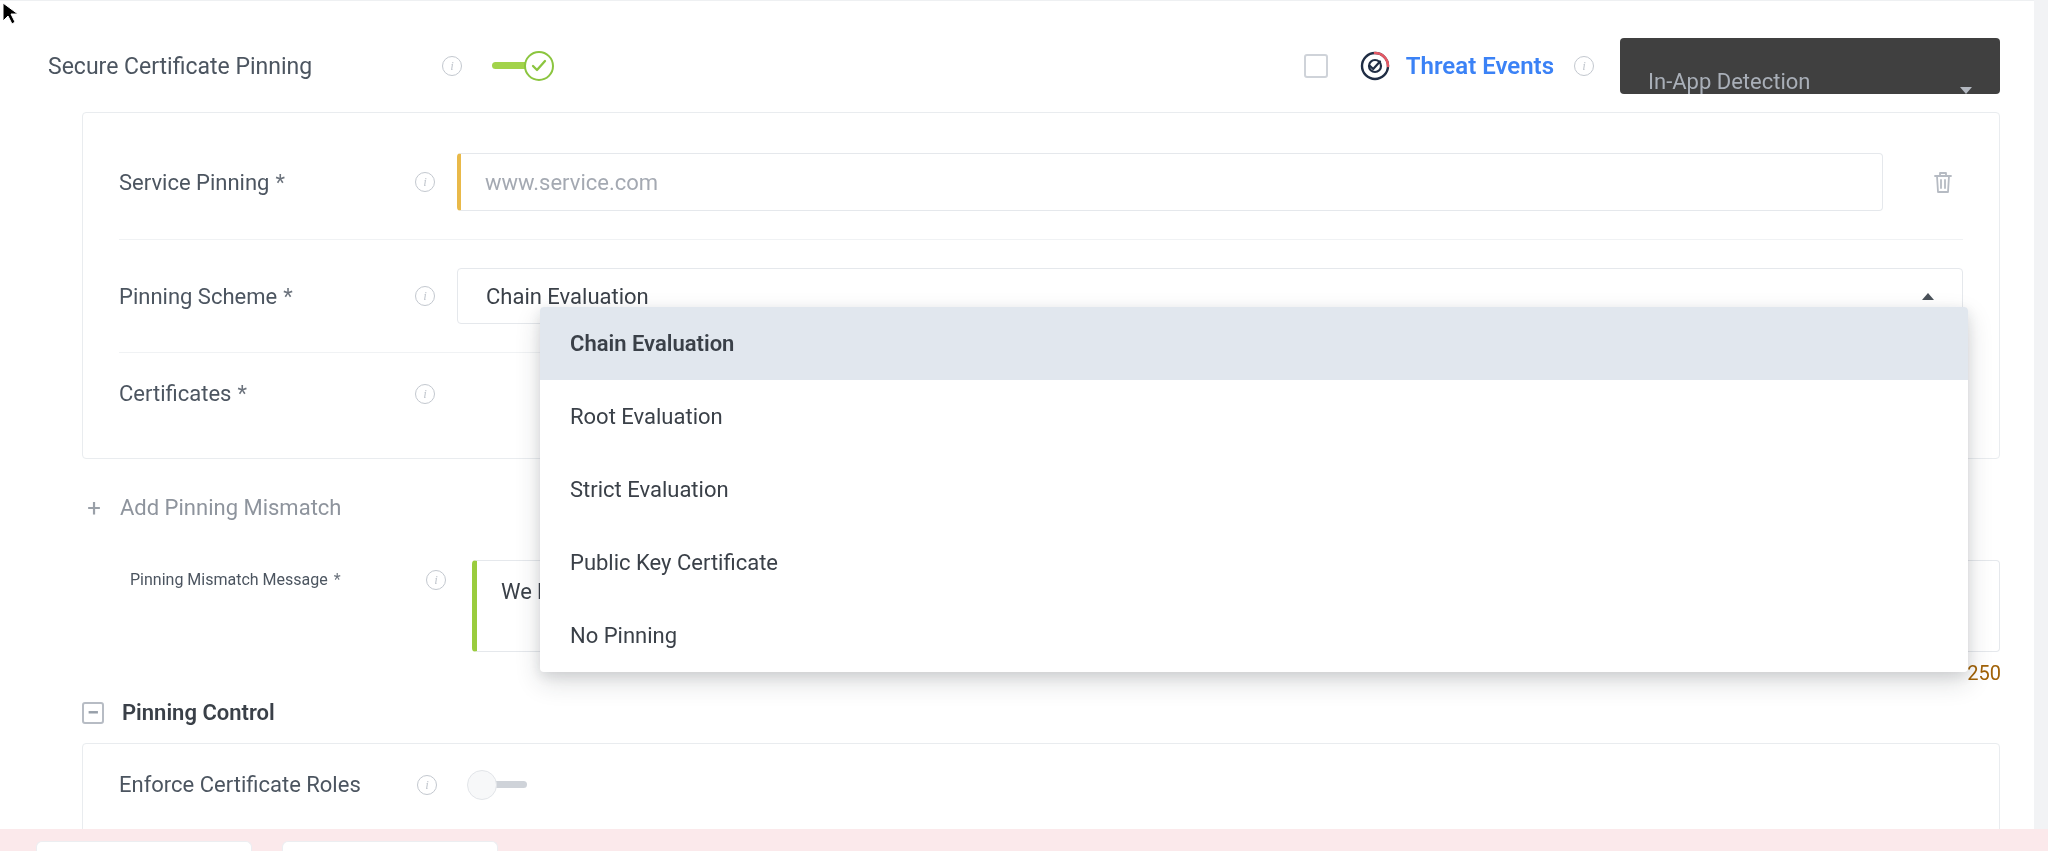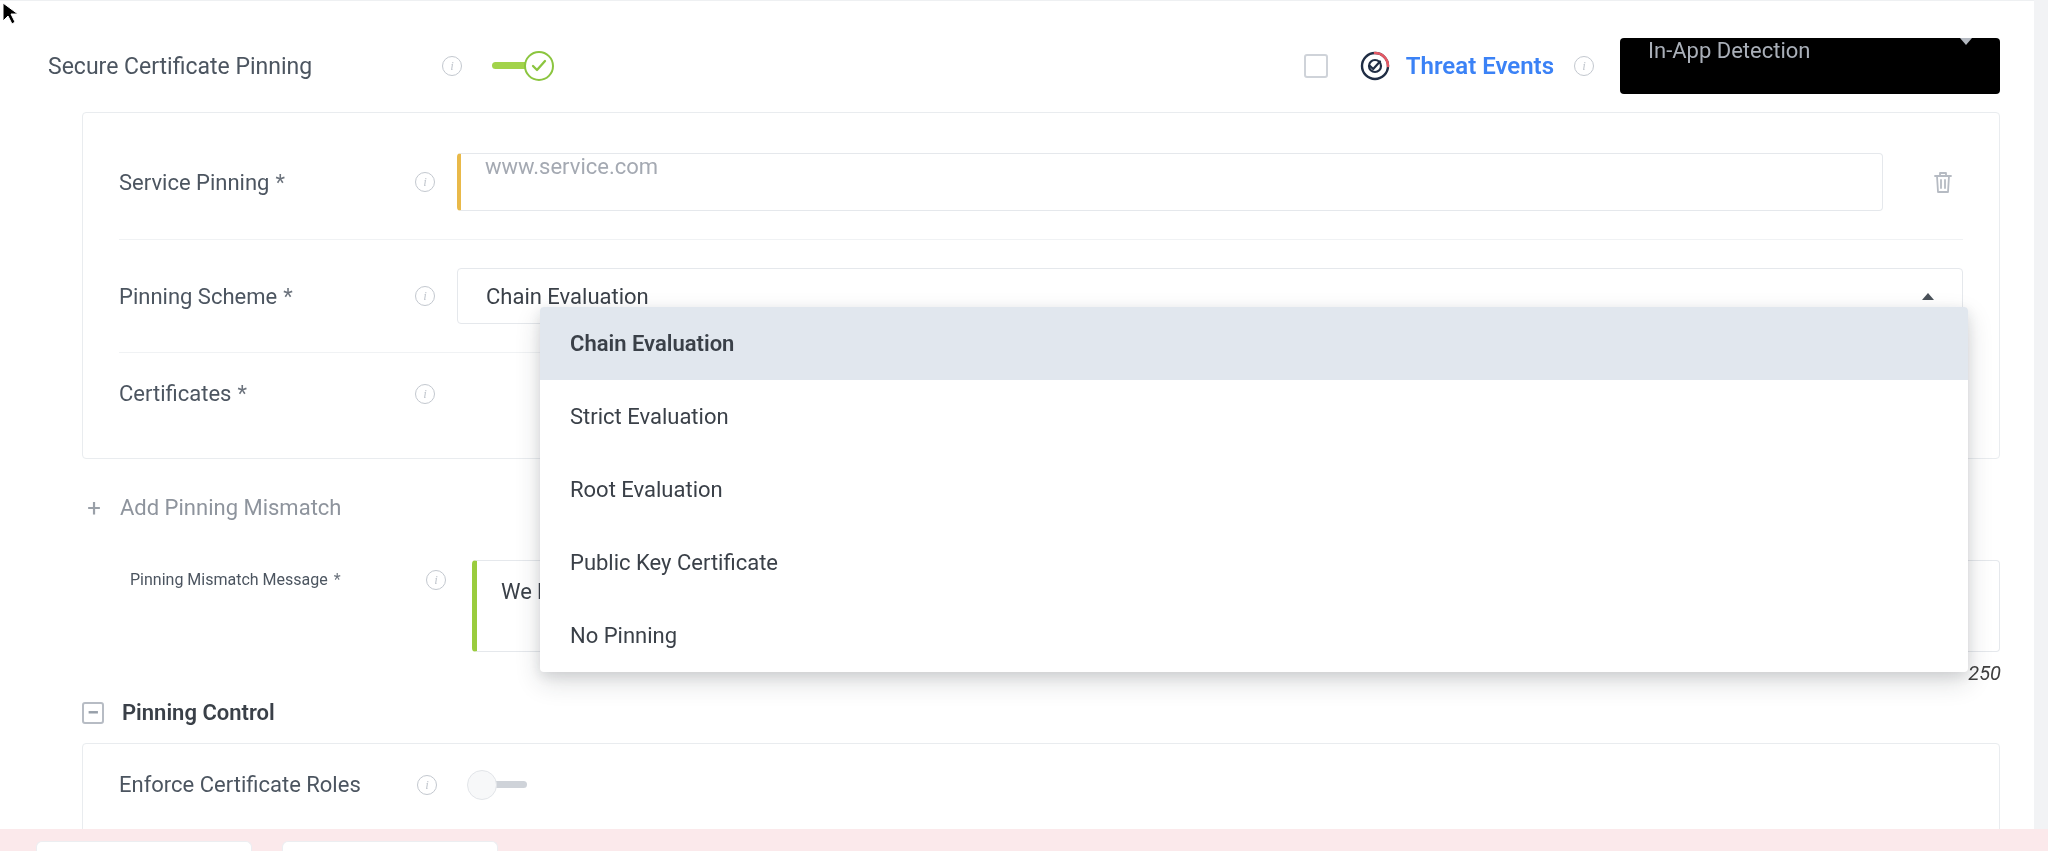--- a/index.html
+++ b/index.html
@@ -97,24 +97,24 @@
       width: 34px; height: 34px;
       margin-right: 14px;
       display: inline-flex; align-items: center; justify-content: center;
     }
     .threat-events-label {
       font-size: 24px; font-weight: 600; color: #3b82f6;
       margin-right: 20px;
     }
     .detection-select {
       width: 380px; height: 56px;
-      background: #000000;
+      background: #404040;
       border: none;
       border-radius: 4px;
-      display: flex; align-items: flex-start; justify-content: space-between;
+      display: flex; align-items: flex-end; justify-content: space-between;
       padding: 0 28px;
       color: #a9afb8;
       font-size: 22px;
     }
     .caret-down {
       width: 0; height: 0;
       border-left: 6px solid transparent;
       border-right: 6px solid transparent;
       border-top: 7px solid #b3b8c0;
     }
@@ -151,21 +151,21 @@
       display: flex;
       align-items: center;
       width: 338px;
     }
     .input-box {
       flex: 1;
       height: 58px;
       border: 1px solid #e5e8ec;
       border-left: 4px solid #e9b949;
       border-radius: 4px;
-      display: flex; 
+      display: flex; align-items: center;
       padding: 0 24px;
       font-size: 22px;
       color: #a4a9b2;
       background: #fff;
     }
     .trash-icon {
       width: 40px;
       display: flex; align-items: center; justify-content: center;
       margin-left: 40px;
       color: #b6bbc3;
@@ -212,22 +212,21 @@
       padding: 18px 24px;
       font-size: 22px;
       color: #3a4048;
       position: relative;
     }
     .char-count {
       position: absolute;
       right: -2px;
       bottom: -34px;
       font-size: 20px;
-      color: #404040;
-      font-style: italic;
+      color: #a16207;
     }
     .pinning-control-row {
       display: flex; align-items: center;
       margin: 48px 48px 0 82px;
       font-size: 22px;
       color: #3a4048;
       font-weight: 600;
     }
     .collapse-box {
       width: 22px; height: 22px;
@@ -410,22 +409,22 @@
   </div>
   <span class="info-icon">i</span>
   <span class="toggle-off">
     <span class="off-track"></span>
     <span class="off-knob"></span>
   </span>
 </div>
 
 <div class="dropdown-menu" id="dd-menu">
     <div class="dd-item selected">Chain Evaluation</div>
+    <div class="dd-item">Root Evaluation</div>
     <div class="dd-item">Strict Evaluation</div>
-    <div class="dd-item">Root Evaluation</div>
     <div class="dd-item">Public Key Certificate</div>
     <div class="dd-item">No Pinning</div>
   </div>
 
 <div class="bottom-bar">
   <div class="bottom-pill"></div>
   <div class="bottom-pill"></div>
 </div>
 
 </body></html>

